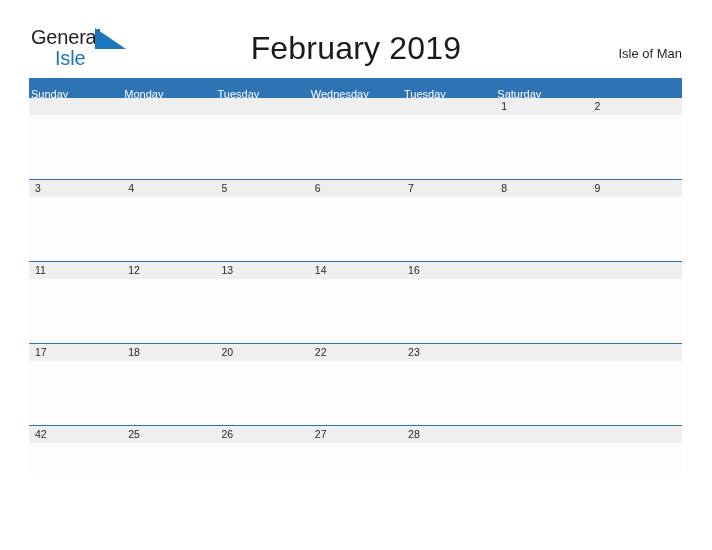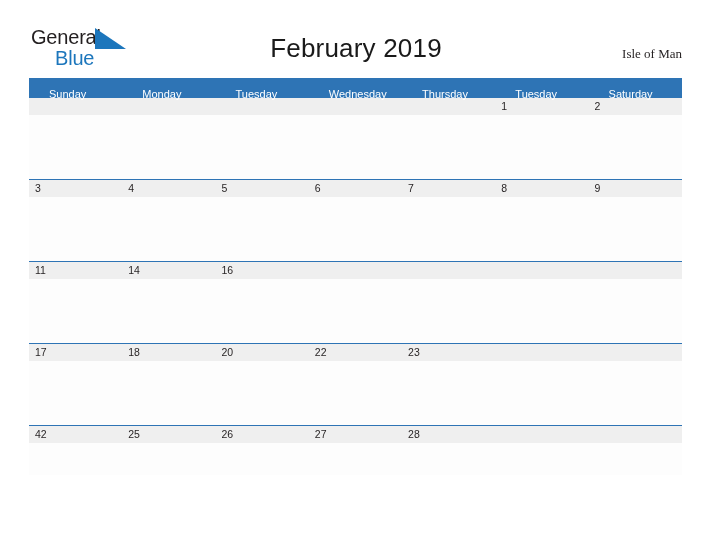--- a/index.html
+++ b/index.html
@@ -62,58 +62,58 @@
   }
   .logo-flag svg { display: block; }
 
   
   .calendar-title {
     position: absolute;
     left: 0;
     top: 30px;
     width: 712px;
     text-align: center;
-    font-size: 26px;
+    font-size: 32px;
     line-height: 36px;
     font-weight: normal;
     color: #1a1a1a;
     letter-spacing: 0.2px;
     font-family: "Liberation Sans", sans-serif;
   }
 
   
   .region-label {
     position: absolute;
     right: 30px;
     top: 46px;
     font-size: 13px;
     line-height: 16px;
     color: #231f20;
-    font-family: Liberation Serif, serif;
+    font-family: Liberation Sans, sans-serif;
   }
 
   
   .calendar {
     position: absolute;
     left: 29px;
     top: 78px;
     width: 653px;
   }
 
   .weekday-row {
     display: flex;
     width: 653px;
     height: 19px;
     background: #2e74b5;
   }
   .weekday-cell {
     width: 93.28px;
     height: 33px;
     box-sizing: border-box;
-    padding-left: 20px;
+    padding-left: 2px;
     display: flex;
     align-items: center;
     color: #ffffff;
     font-size: 11px;
     line-height: 11px;
     font-family: "Liberation Sans", sans-serif;
     white-space: nowrap;
   }
 
   .week {
@@ -168,37 +168,36 @@
 
 <div class="page-header">
 
   <div class="logo">
     <span class="logo-general">General</span>
     <span class="logo-flag">
       <svg width="31" height="21" viewBox="0 0 31 21" xmlns="http://www.w3.org/2000/svg">
         <polygon points="0,0 0,21 31,21" fill="#1c76bc"></polygon>
       </svg>
     </span>
-    <span class="logo-blue">Blue</span>
+    <span class="logo-blue">Isle</span>
   </div>
 
   <div class="calendar-title">February 2019</div>
 
   <div class="region-label">Isle of Man</div>
 
 </div>
 
 <div class="calendar">
 
   <div class="weekday-row">
     <div class="weekday-cell">Sunday</div>
     <div class="weekday-cell">Monday</div>
     <div class="weekday-cell">Tuesday</div>
     <div class="weekday-cell">Wednesday</div>
-    <div class="weekday-cell">Thursday</div>
     <div class="weekday-cell">Tuesday</div>
     <div class="weekday-cell">Saturday</div>
   </div>
 
   <div class="week">
     <div class="week-dates">
       <div class="date-cell"></div>
       <div class="date-cell"></div>
       <div class="date-cell"></div>
       <div class="date-cell"></div>
@@ -234,20 +233,22 @@
       <div class="event-cell"></div>
       <div class="event-cell"></div>
       <div class="event-cell"></div>
       <div class="event-cell"></div>
     </div>
   </div>
 
   <div class="week">
     <div class="week-dates">
       <div class="date-cell">11</div>
+      <div class="date-cell">12</div>
+      <div class="date-cell">13</div>
       <div class="date-cell">14</div>
       <div class="date-cell">16</div>
     </div>
     <div class="week-body">
       <div class="event-cell"></div>
       <div class="event-cell"></div>
       <div class="event-cell"></div>
       <div class="event-cell"></div>
       <div class="event-cell"></div>
       <div class="event-cell"></div>

